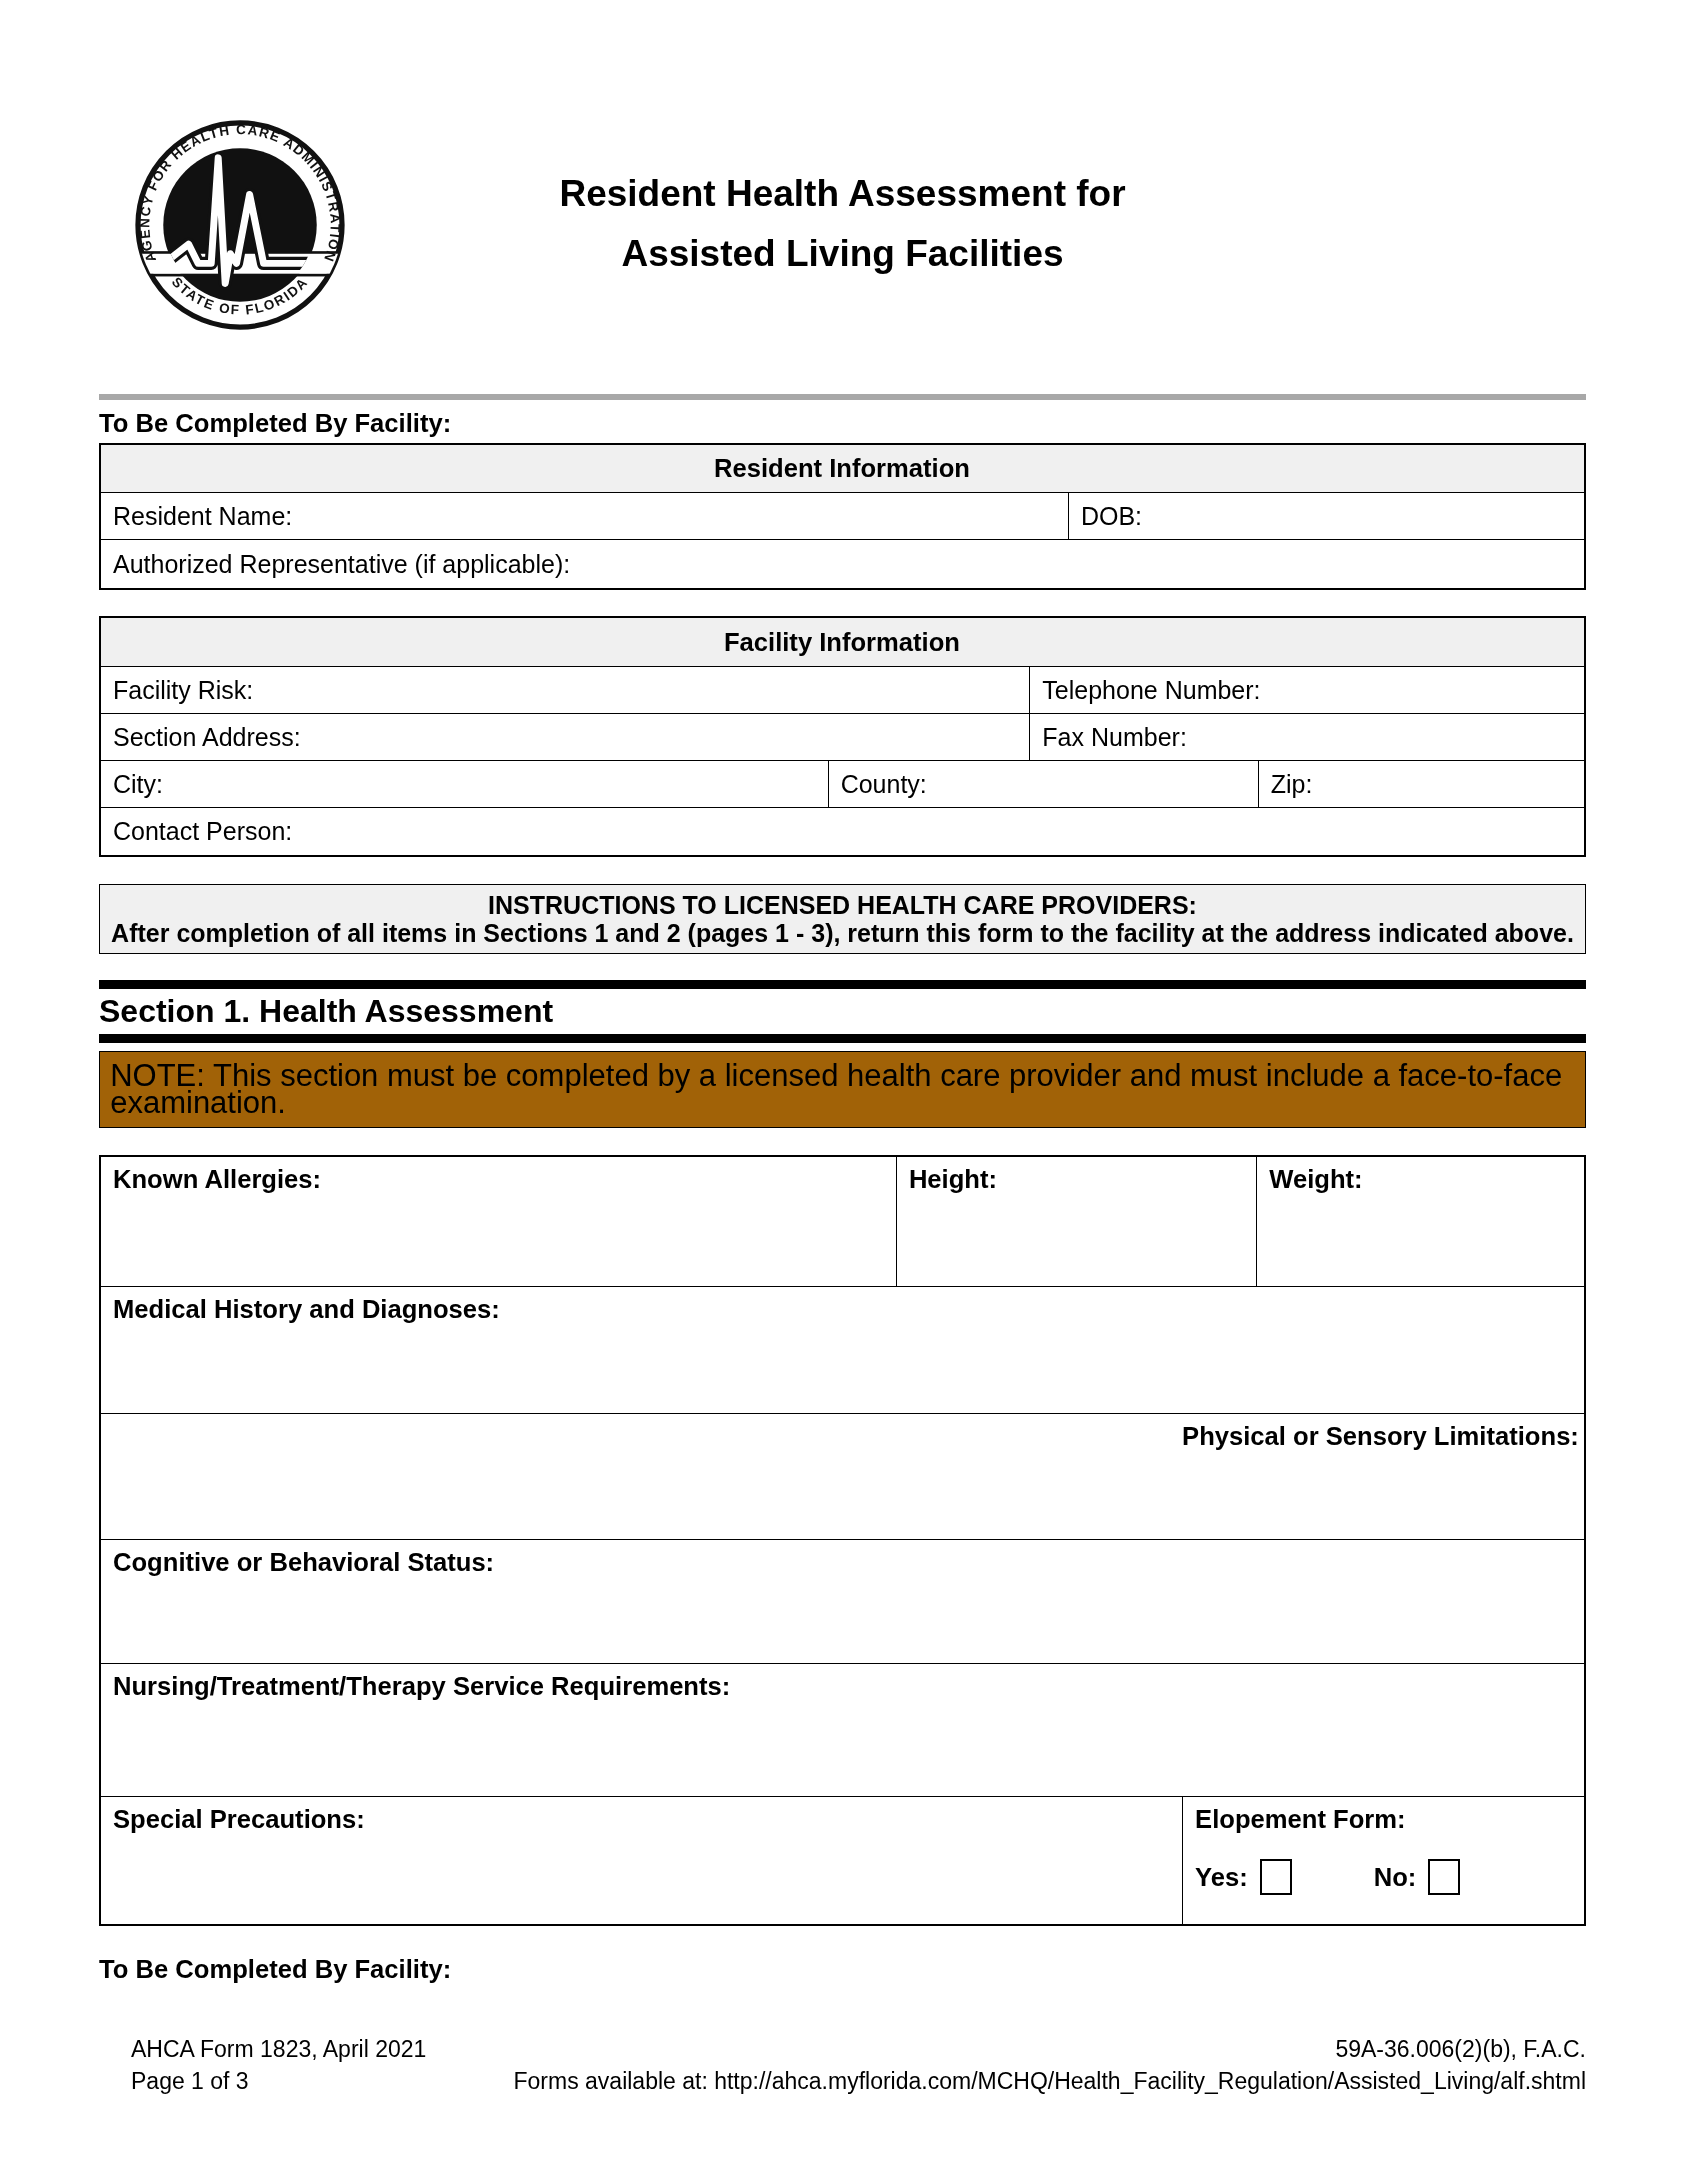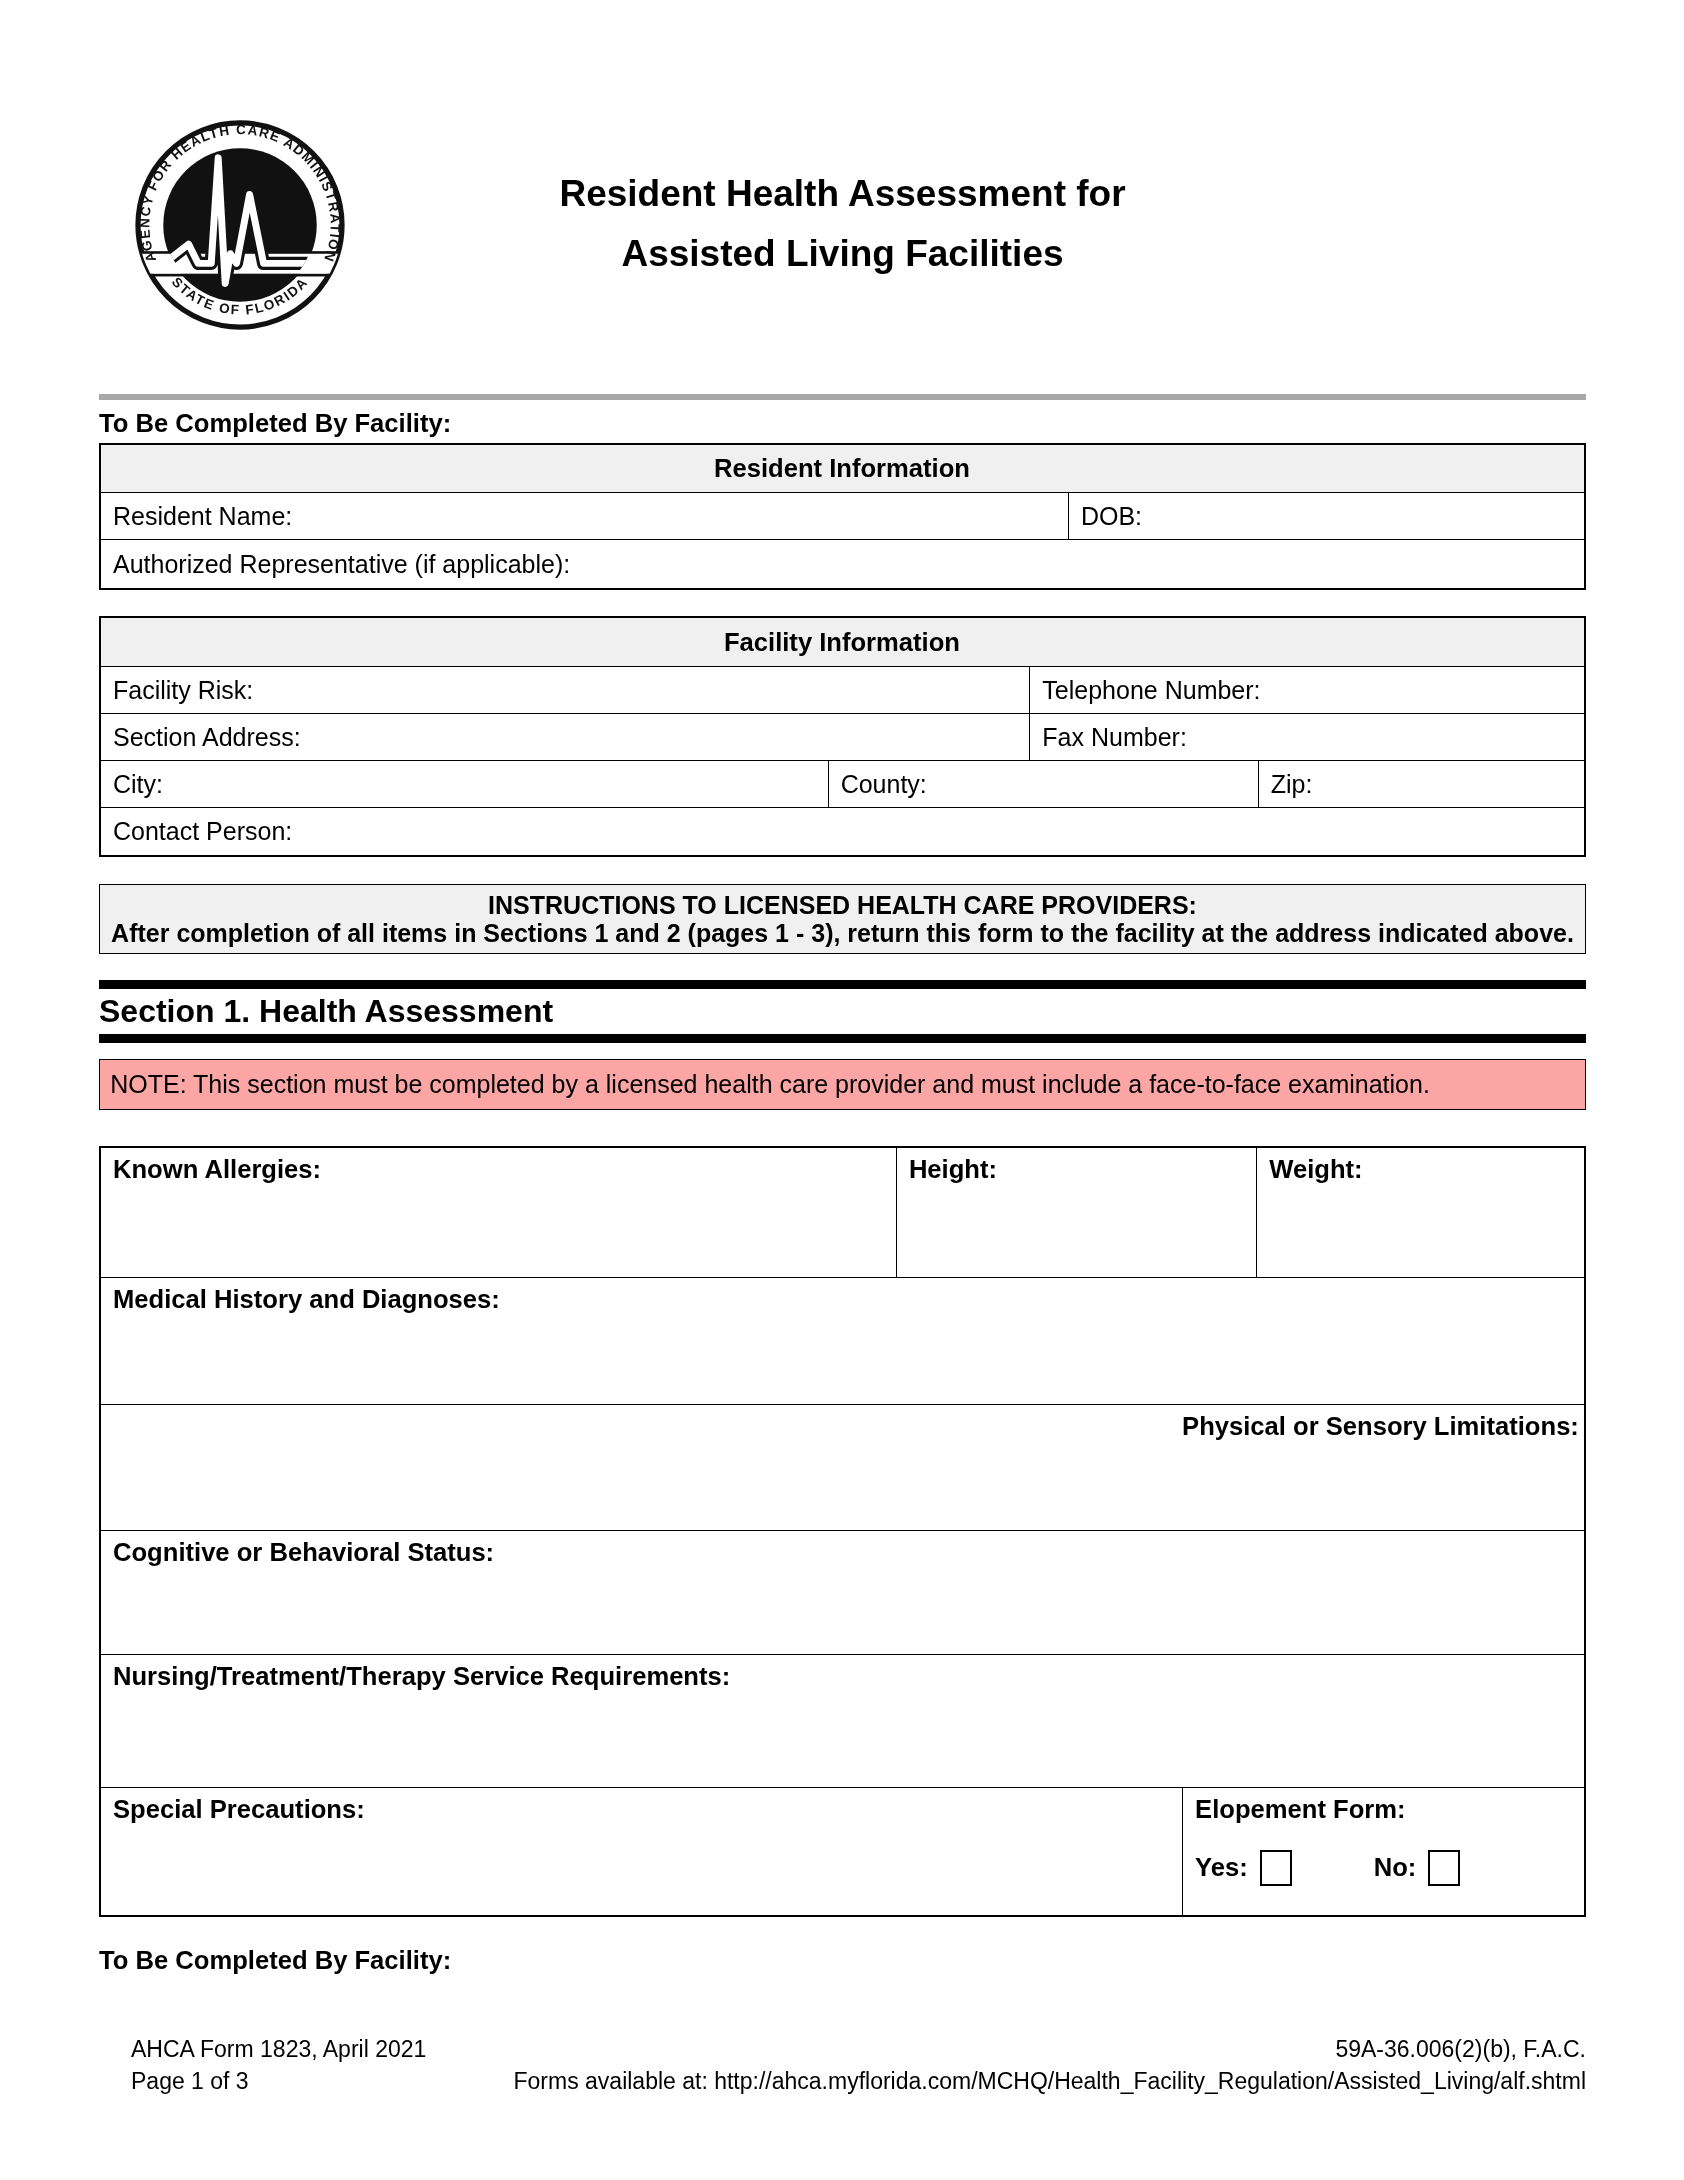--- a/index.html
+++ b/index.html
@@ -36,22 +36,22 @@
   .tcell:first-child { border-left:none; }
   .thead-cell { justify-content:center; font-weight:bold; font-size:25.6px;
                 background:#f0f0f0; padding-left:4px; }
   .top-align { align-items:flex-start; padding-top:7.7px; }
   .bold-label { font-weight:bold; font-size:25.6px; }
 
   
   .instructions-box { margin-top:27px; border:1.7px solid #000; background:#f0f0f0;
                       padding:6px 8.5px; font-weight:bold; font-size:25px;
                       line-height:28px; text-align:center; }
-  .note-box { margin-top:16px; border:1.7px solid #000; background:#fca5a5;
-              padding:11px 10.2px; font-size:25px; line-height:26.4px; }
+  .note-box { margin-top:8px; border:1.7px solid #000; background:#a16207;
+              padding:11px 10.2px; font-size:31px; line-height:26.4px; }
 
   
   .elope-cell { flex-direction:column; align-items:flex-start; }
   .cb-row { display:flex; align-items:center; margin-top:25.6px; font-weight:bold; font-size:25.6px; }
   .cb { width:32px; height:36px; border:2.6px solid #000; background:#fff;
         display:inline-block; margin-left:12px; }
   .cb-gap { width:82px; }
 
   
   .footer { position:absolute; left:99px; right:99px; top:2034px;
@@ -167,21 +167,21 @@
     </div>
 
     <div class="black-bar" style="margin-top:25.6px;"></div>
     <div class="section-title">Section 1. Health Assessment</div>
     <div class="black-bar"></div>
 
     <div class="note-box">
       <span>NOTE: This section must be completed by a licensed health care provider and must include a face-to-face examination.</span>
     </div>
 
-    <div class="tbl" style="margin-top:36px;">
+    <div class="tbl" style="margin-top:27px;">
       <div class="trow" style="min-height:129px;">
         <div class="tcell top-align" style="width:53.6%;">
           <span class="bold-label">Known Allergies:</span>
         </div>
         <div class="tcell top-align" style="width:24.3%;">
           <span class="bold-label">Height:</span>
         </div>
         <div class="tcell top-align" style="width:22.1%;">
           <span class="bold-label">Weight:</span>
         </div>

